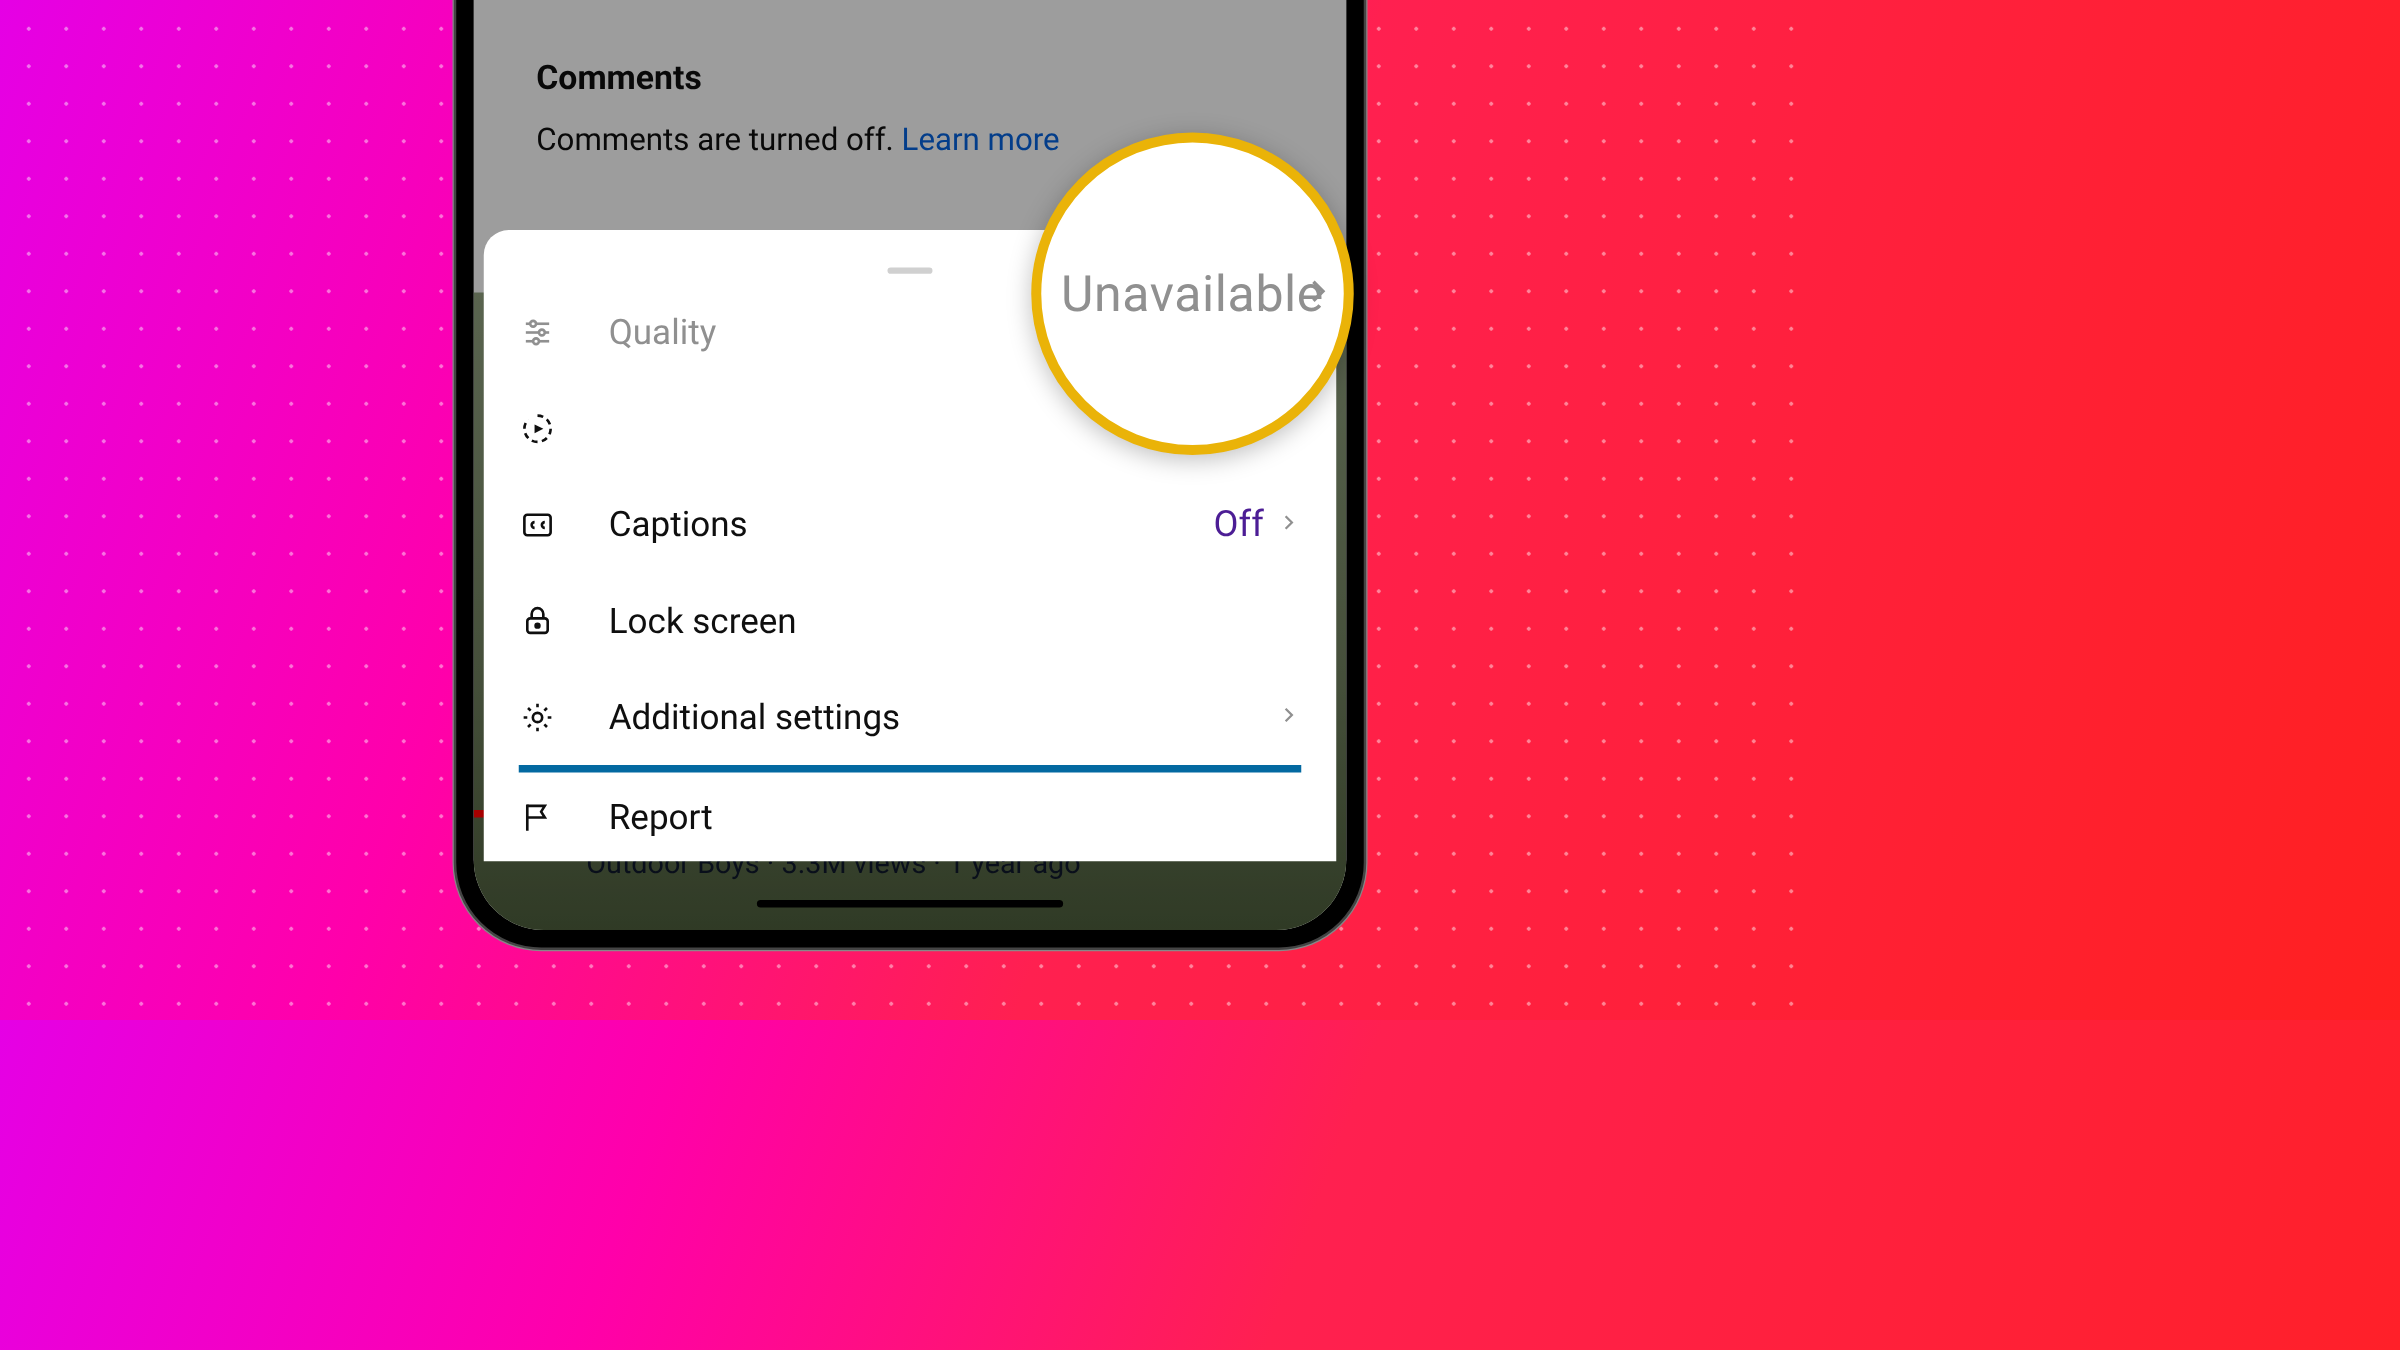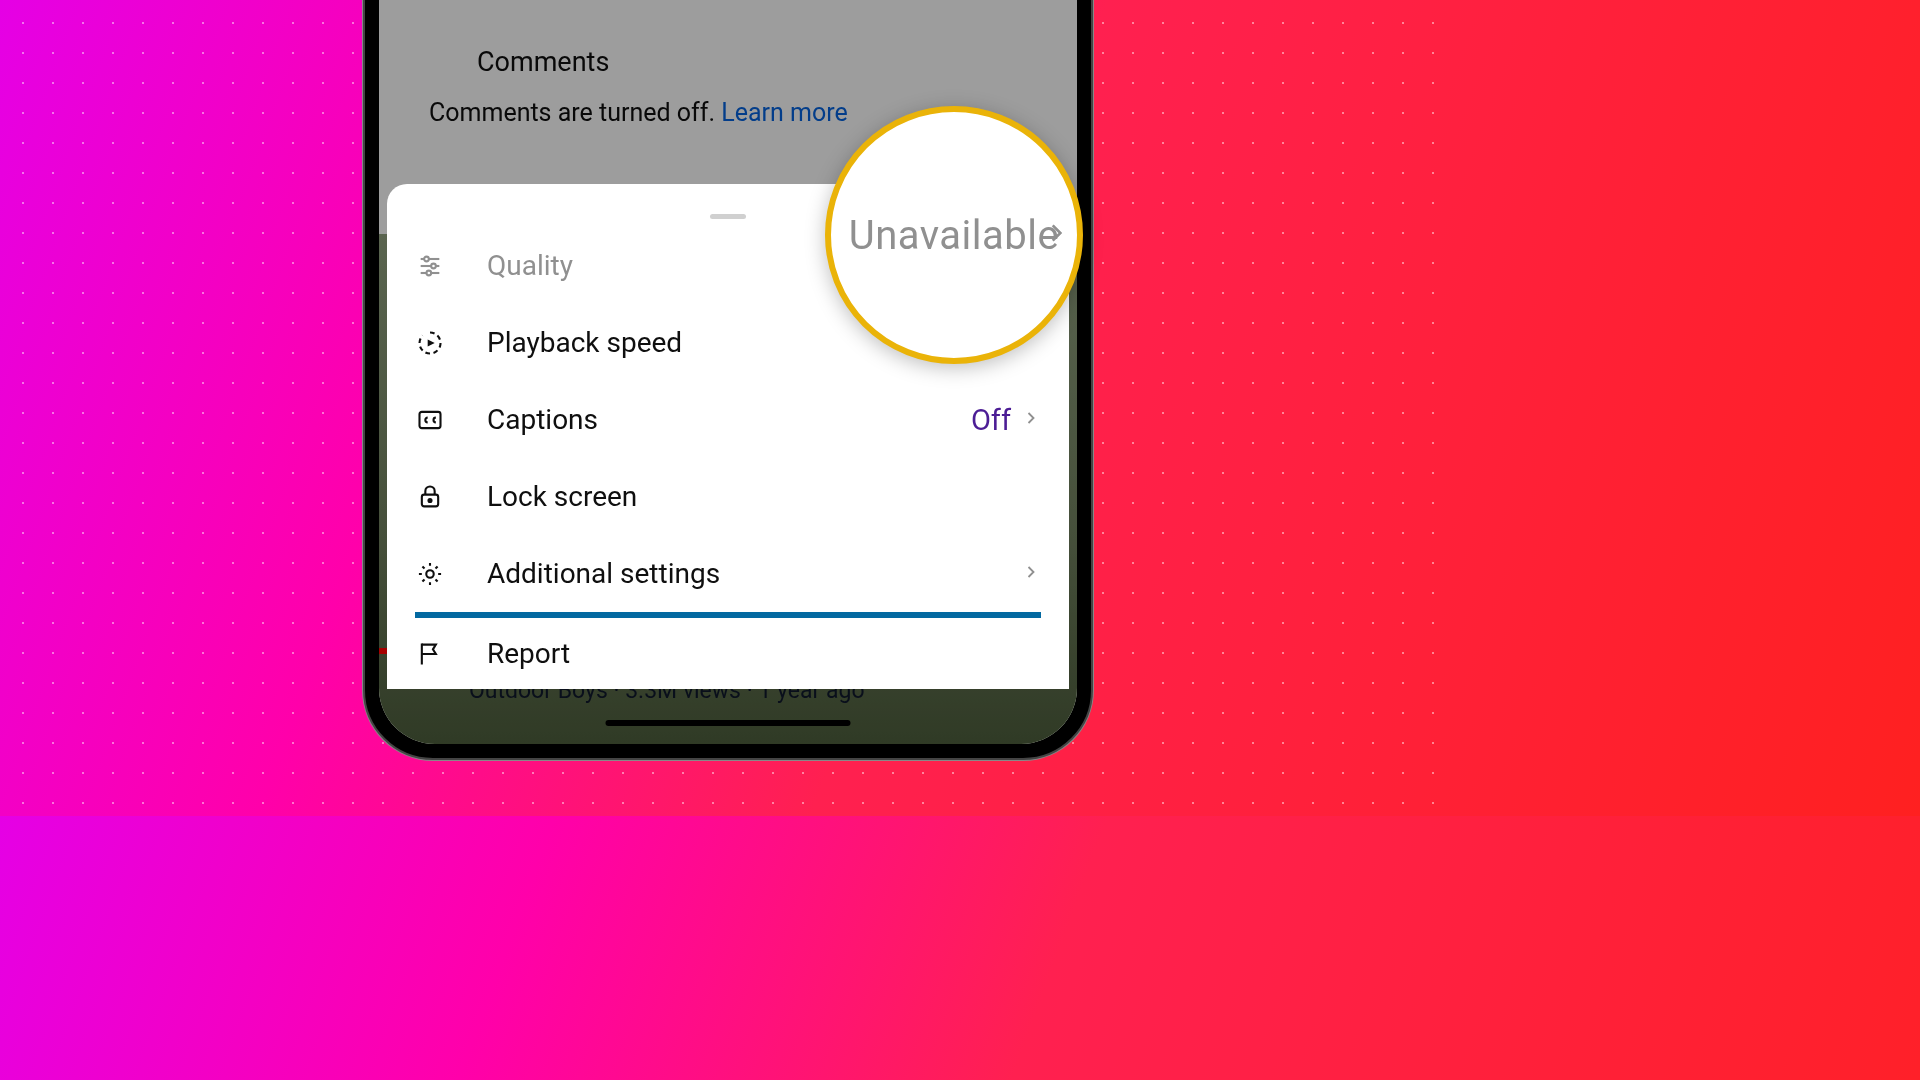--- a/index.html
+++ b/index.html
@@ -47,24 +47,23 @@
       position: absolute;
       inset: 0;
       padding: 350px 22px 0 22px;
     }
     .comments-card {
       background: #f2f2f2;
       border-radius: 14px;
       padding: 20px 28px 24px 28px;
     }
     .comments-title {
-      font-weight: 400;
+      font-weight: 700;
       font-size: 27px;
       color: #0f0f0f;
-      margin-left: 48px;
     }
     .comments-text {
       margin-top: 20px;
       font-size: 25px;
       color: #0f0f0f;
     }
     .comments-link {
       color: #065fd4;
     }
     .video-thumb {
@@ -154,21 +153,21 @@
     }
 
     .loupe {
       position: absolute;
       left: 825px;
       top: 106px;
       width: 258px;
       height: 258px;
       border-radius: 50%;
       background: #fff;
-      border: 6px solid #eab308;
+      border: 8px solid #eab308;
       z-index: 20;
       overflow: hidden;
       display: flex;
       align-items: center;
       justify-content: center;
       box-shadow: 0 4px 20px rgba(0,0,0,0.25);
     }
     .loupe-text {
       font-size: 40px;
       color: #909090;
@@ -225,21 +224,20 @@
           <span class="menu-label disabled">Quality</span>
         </div>
 
         <div class="menu-item">
           <span class="menu-icon">
             <svg viewBox="0 0 24 24" width="28" height="28" fill="none" stroke="currentColor" stroke-width="1.8">
               <path d="M12 3 a9 9 0 1 1 -6.36 2.64" stroke-dasharray="4 3"></path>
               <polygon points="10,9 16,12 10,15" fill="currentColor" stroke="none"></polygon>
             </svg>
           </span>
-          <span class="menu-label">Playback speed</span>
         </div>
 
         <div class="menu-item">
           <span class="menu-icon">
             <svg viewBox="0 0 24 24" width="28" height="28" fill="none" stroke="currentColor" stroke-width="1.8">
               <rect x="3" y="5" width="18" height="14" rx="2"></rect>
               <path d="M10 10 a2 2 0 1 0 0 4"></path>
               <path d="M17 10 a2 2 0 1 0 0 4"></path>
             </svg>
           </span>

